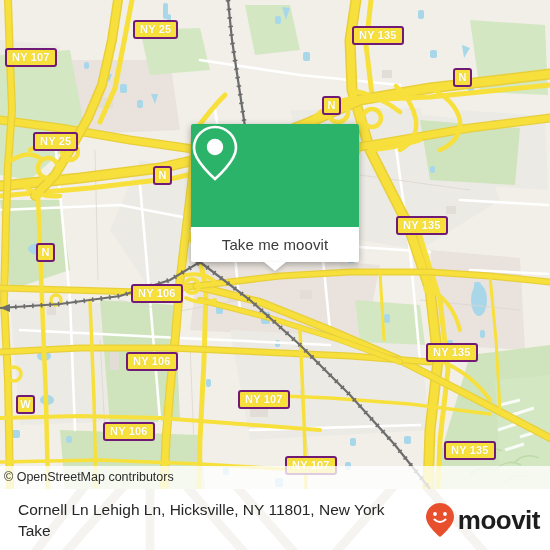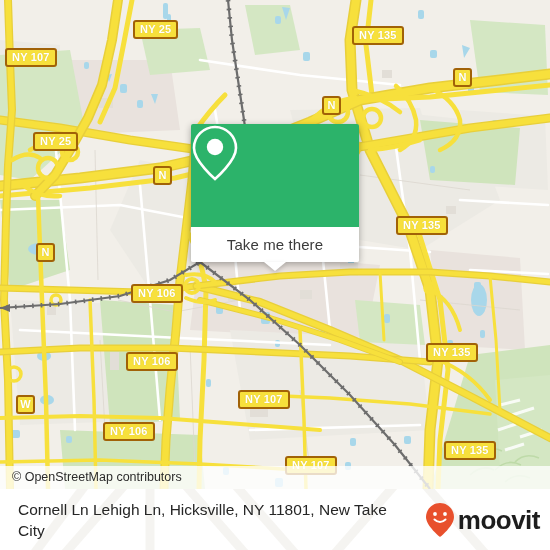--- a/index.html
+++ b/index.html
@@ -33,21 +33,21 @@
     position: absolute;
     left: 0;
     top: 0;
     display: block;
   }
 
   
   .shield {
     position: absolute;
     background: #f7e03c;
-    border: 2px solid #a16207;
+    border: 2px solid #701a75;
     border-radius: 3px;
     color: #ffffff;
     font-size: 11px;
     font-weight: bold;
     line-height: 15px;
     height: 15px;
     padding: 0 5px;
     text-align: center;
     white-space: nowrap;
     box-sizing: content-box;
@@ -108,21 +108,21 @@
   #attribution {
     position: absolute;
     left: 0;
     top: 466px;
     width: 550px;
     height: 23px;
     background: rgba(255,255,255,0.78);
     color: #2b2b2b;
     font-size: 12.5px;
     line-height: 23px;
-    padding-left: 12px;
+    padding-left: 4px;
     box-sizing: border-box;
     white-space: nowrap;
   }
 
   
   #footer {
     position: absolute;
     left: 0;
     top: 489px;
     width: 550px;
@@ -423,42 +423,42 @@
     <div class="shield" style="left:285px; top:456px;">NY 107</div>
 
     <div id="popup">
       <div id="popup-head">
         <svg width="48" height="58" viewBox="0 0 48 58">
           <path d="M24 3 C12.4 3 3 12.4 3 24 C3 37 24 55 24 55 C24 55 45 37 45 24 C45 12.4 35.6 3 24 3 Z" fill="none" stroke="#ffffff" stroke-width="2.6"></path>
           <circle cx="24" cy="23" r="8.2" fill="#ffffff"></circle>
         </svg>
       </div>
       <div id="popup-body">
-        <span id="popup-label">Take me there</span>
+        <span id="popup-label">Take me moovit</span>
         <div id="popup-tail"></div>
       </div>
     </div>
 
     <div id="attribution">© OpenStreetMap contributors</div>
   </div>
 
   <div id="footer">
     <svg id="footer-watermark" viewBox="0 0 550 61" preserveAspectRatio="none">
       <g stroke="#eceae4" stroke-width="9" fill="none">
         <path d="M30,70 L90,-10"></path>
         <path d="M60,70 L130,-10"></path>
         <path d="M180,-10 L250,70"></path>
         <path d="M230,-10 L300,70"></path>
         <path d="M330,70 L400,-10"></path>
         <path d="M420,-10 L490,70"></path>
         <path d="M150,-10 L150,70"></path>
       </g>
     </svg>
     <div id="footer-inner">
-      <div id="footer-title">Cornell Ln Lehigh Ln, Hicksville, NY 11801, New Take City</div>
+      <div id="footer-title">Cornell Ln Lehigh Ln, Hicksville, NY 11801, New York Take</div>
       <div id="moovit-logo">
         <svg width="30" height="36" viewBox="0 0 30 36">
           <path d="M15 1 C7.3 1 1 7.3 1 15 C1 24 15 35 15 35 C15 35 29 24 29 15 C29 7.3 22.7 1 15 1 Z" fill="#e8502d"></path>
           <circle cx="10" cy="12" r="1.9" fill="#ffffff"></circle>
           <circle cx="20" cy="12" r="1.9" fill="#ffffff"></circle>
           <path d="M9.5 17.5 Q15 22.5 20.5 17.5" stroke="#ffffff" stroke-width="2" fill="none" stroke-linecap="round"></path>
         </svg>
         <span id="moovit-word">moovit</span>
       </div>
     </div>

